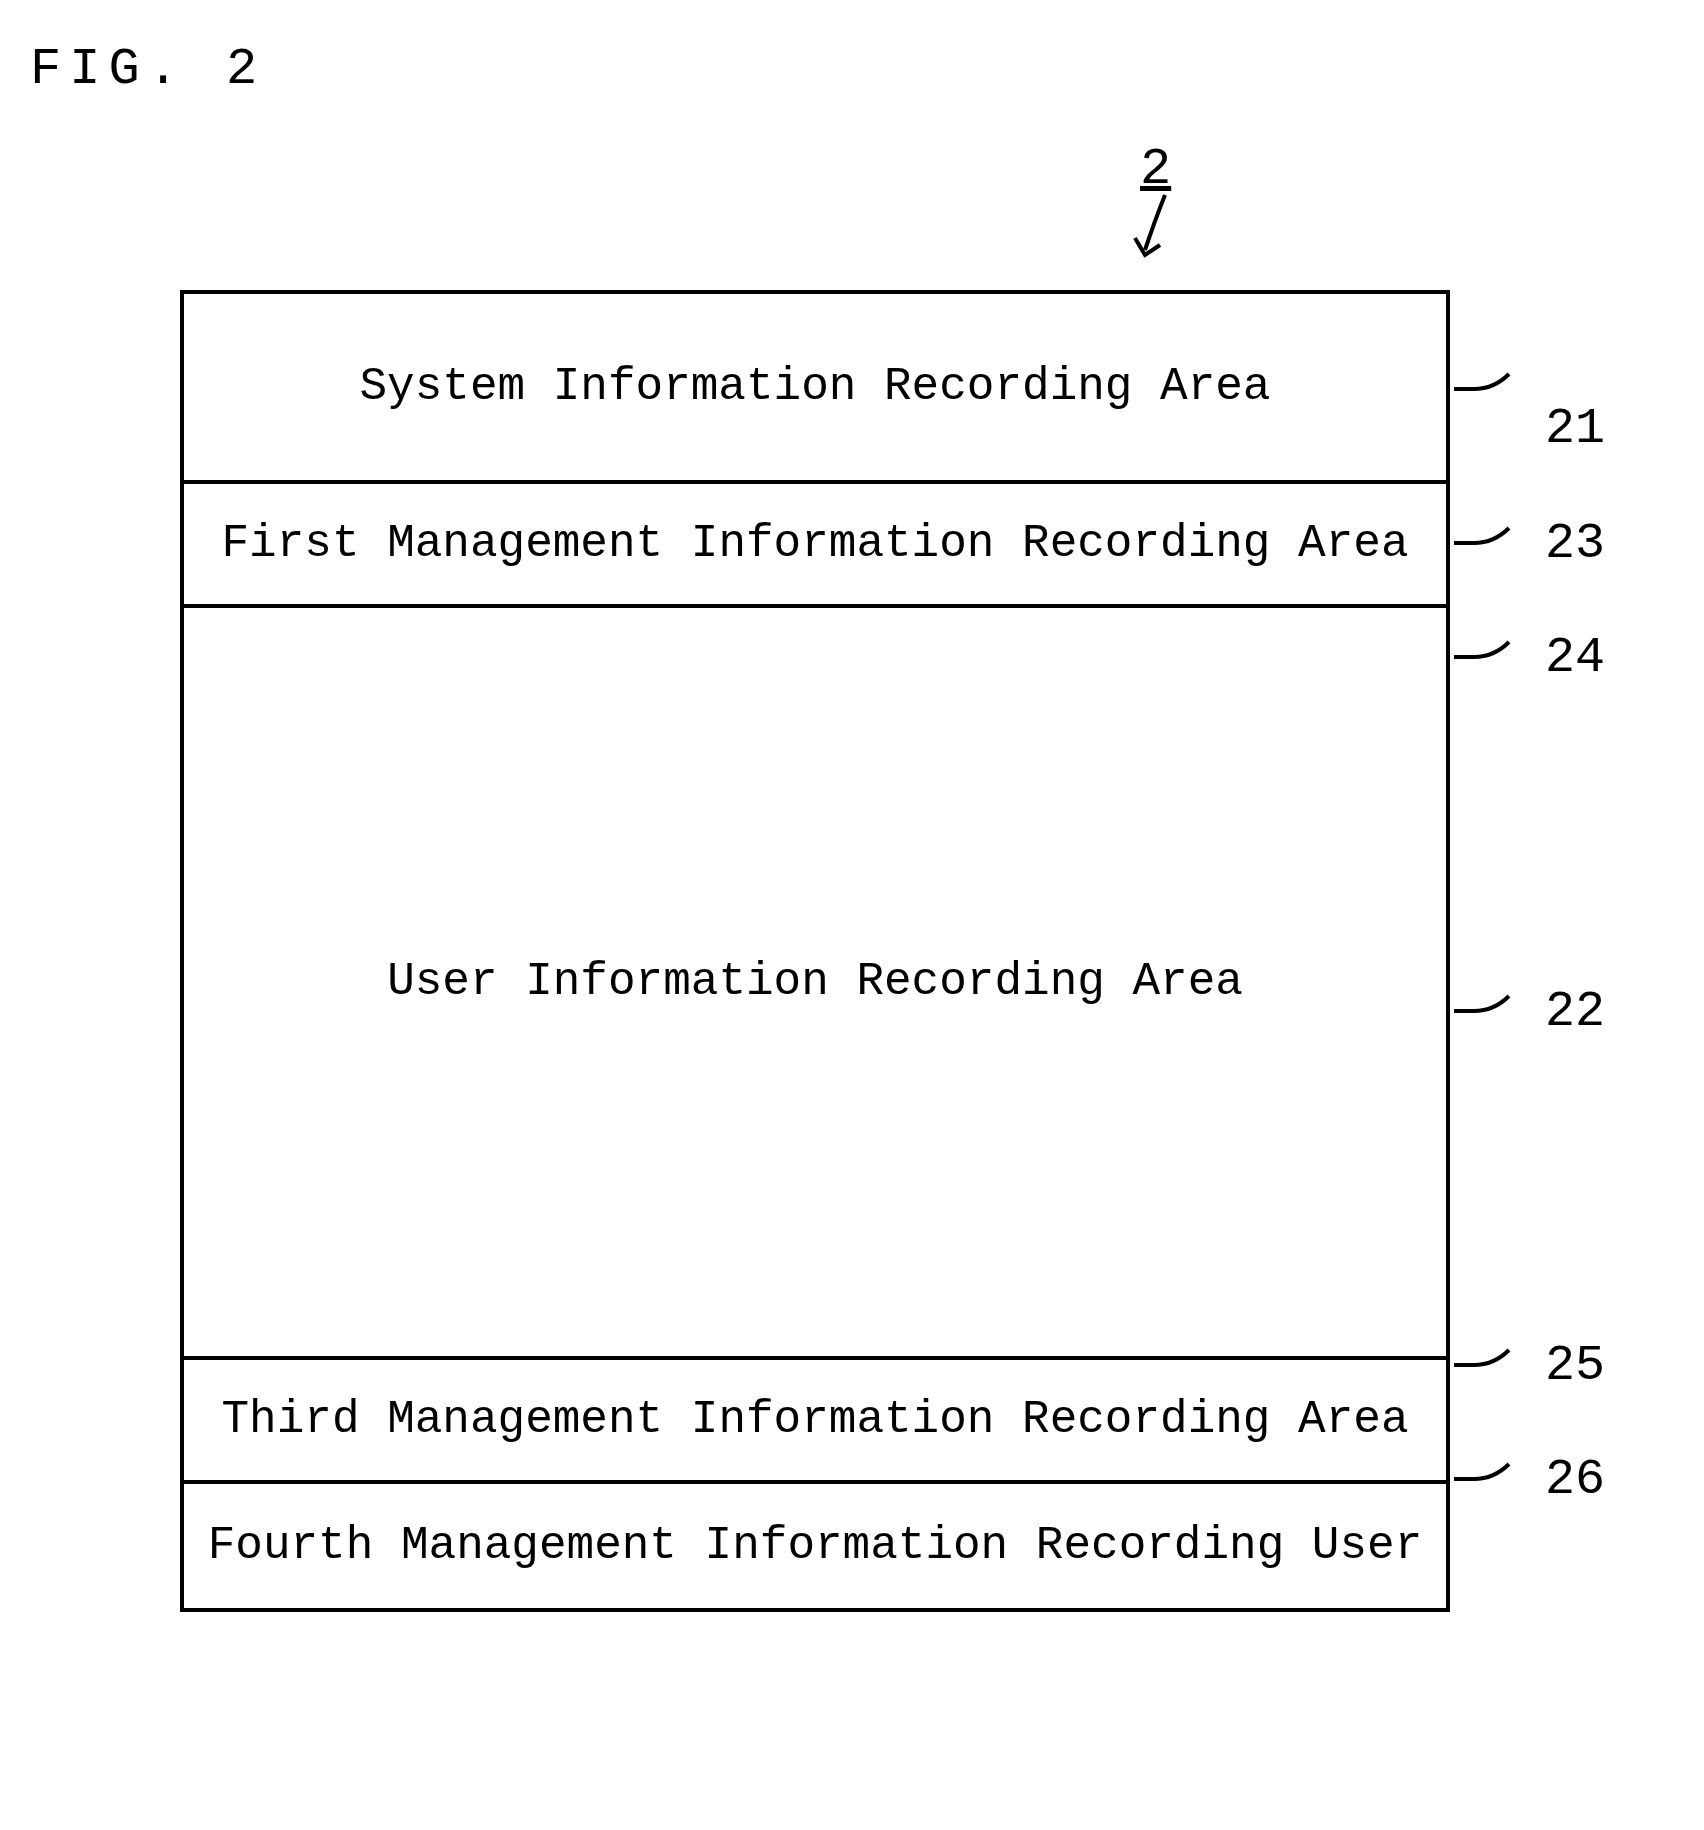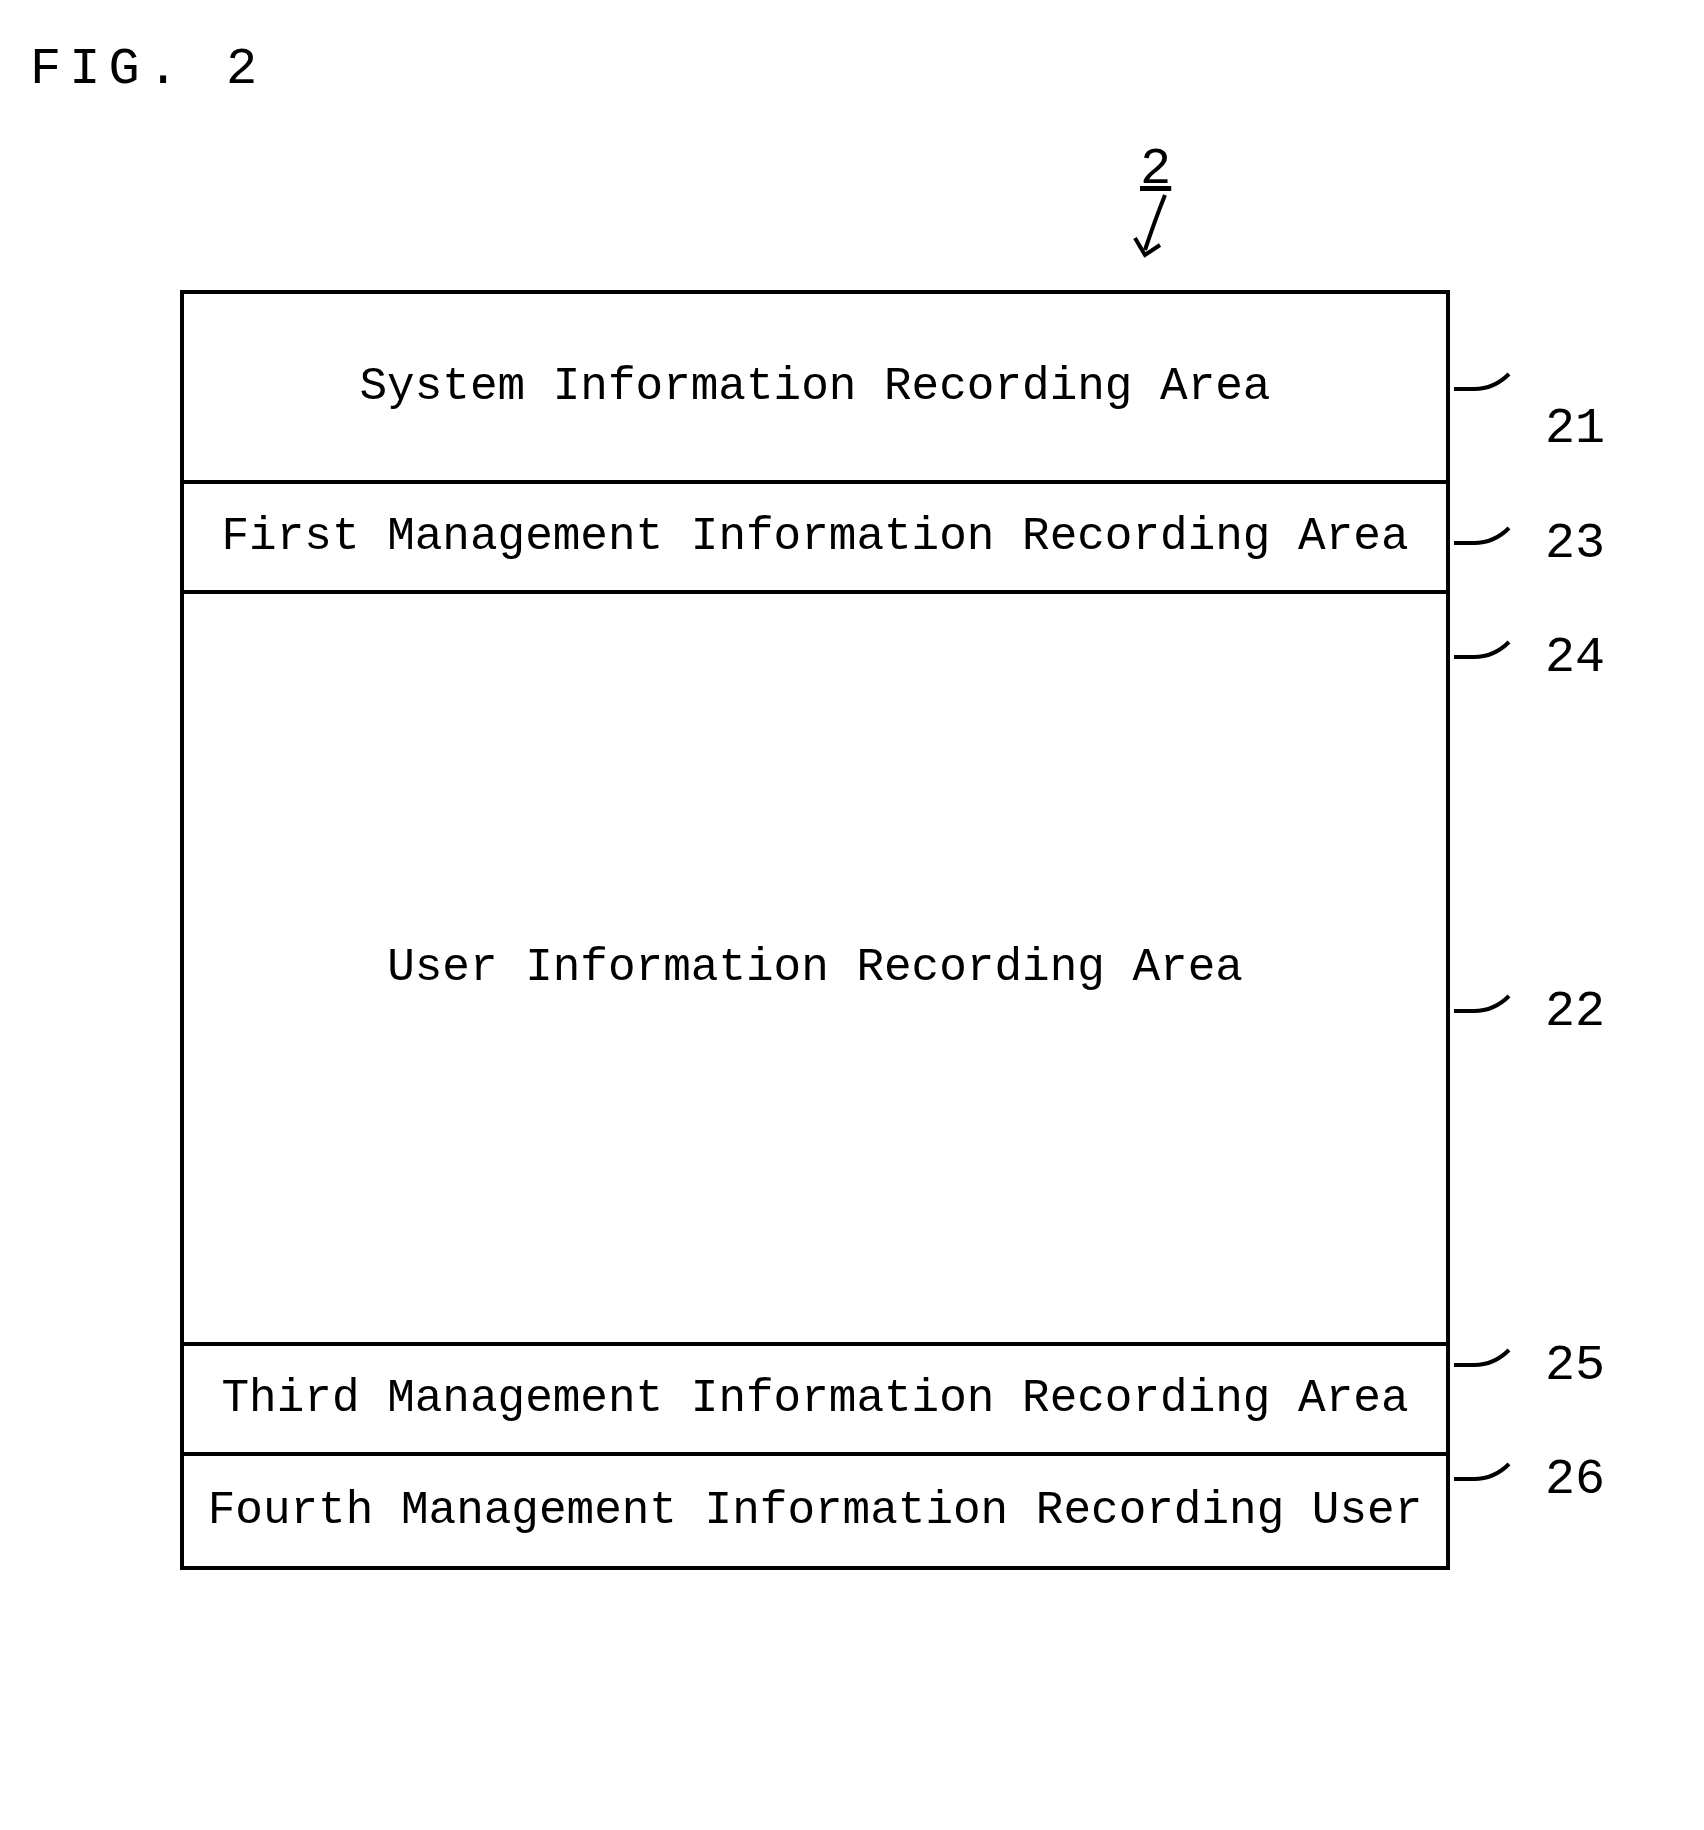--- a/index.html
+++ b/index.html
@@ -47,21 +47,21 @@
     border-bottom: 4px solid #000;
     display: flex;
     align-items: center;
     justify-content: center;
     font-size: 46px;
     padding: 5px 20px;
     text-align: left;
   }
   .row:last-child { border-bottom: none; }
   .row.h-lg { height: 190px; }
-  .row.h-sm { height: 110px; }
+  .row.h-sm { height: 124px; }
   .row.h-xl { height: 752px; }
   .lead-curve {
     position: absolute;
     width: 60px;
     height: 40px;
   }
   .lead-curve svg { width: 100%; height: 100%; overflow: visible; }
   .ref-num {
     position: absolute;
     font-size: 50px;

